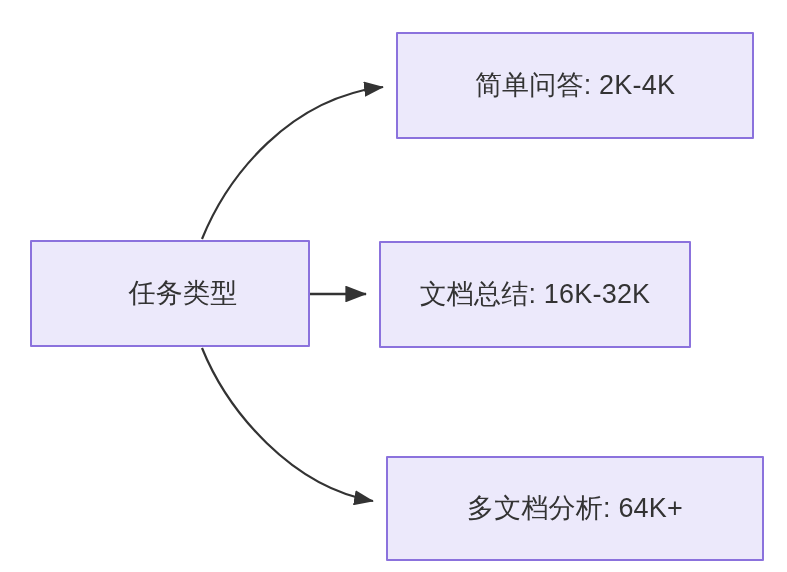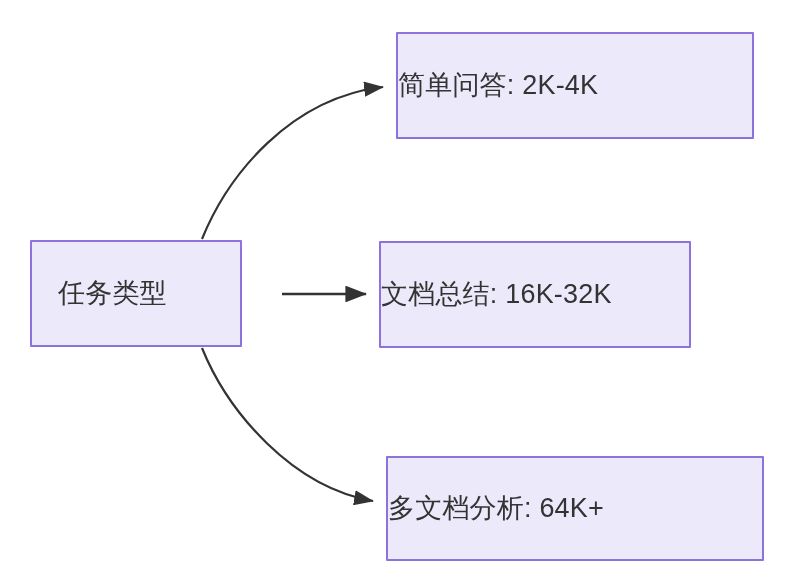--- a/index.html
+++ b/index.html
@@ -26,34 +26,34 @@
     pointer-events: none;
   }
   .flow-node {
     position: absolute;
     box-sizing: border-box;
     background: #ece9fb;
     border: 2px solid #8b72dd;
     border-radius: 1px;
     display: flex;
     align-items: center;
-    justify-content: flex-start;
+    justify-content: center;
   }
   .flow-node .node-label {
     color: #333333;
     font-size: 27px;
     line-height: 1.15;
     letter-spacing: 0.2px;
     white-space: nowrap;
     font-family: "Liberation Sans", "DejaVu Sans", sans-serif;
   }
   #node-source {
     left: 30px;
     top: 240px;
-    width: 212px;
+    width: 280px;
     height: 107px;
     padding-left: 26px;
   }
   #node-target-0 {
     left: 396px;
     top: 32px;
     width: 358px;
     height: 107px;
   }
   #node-target-1 {

